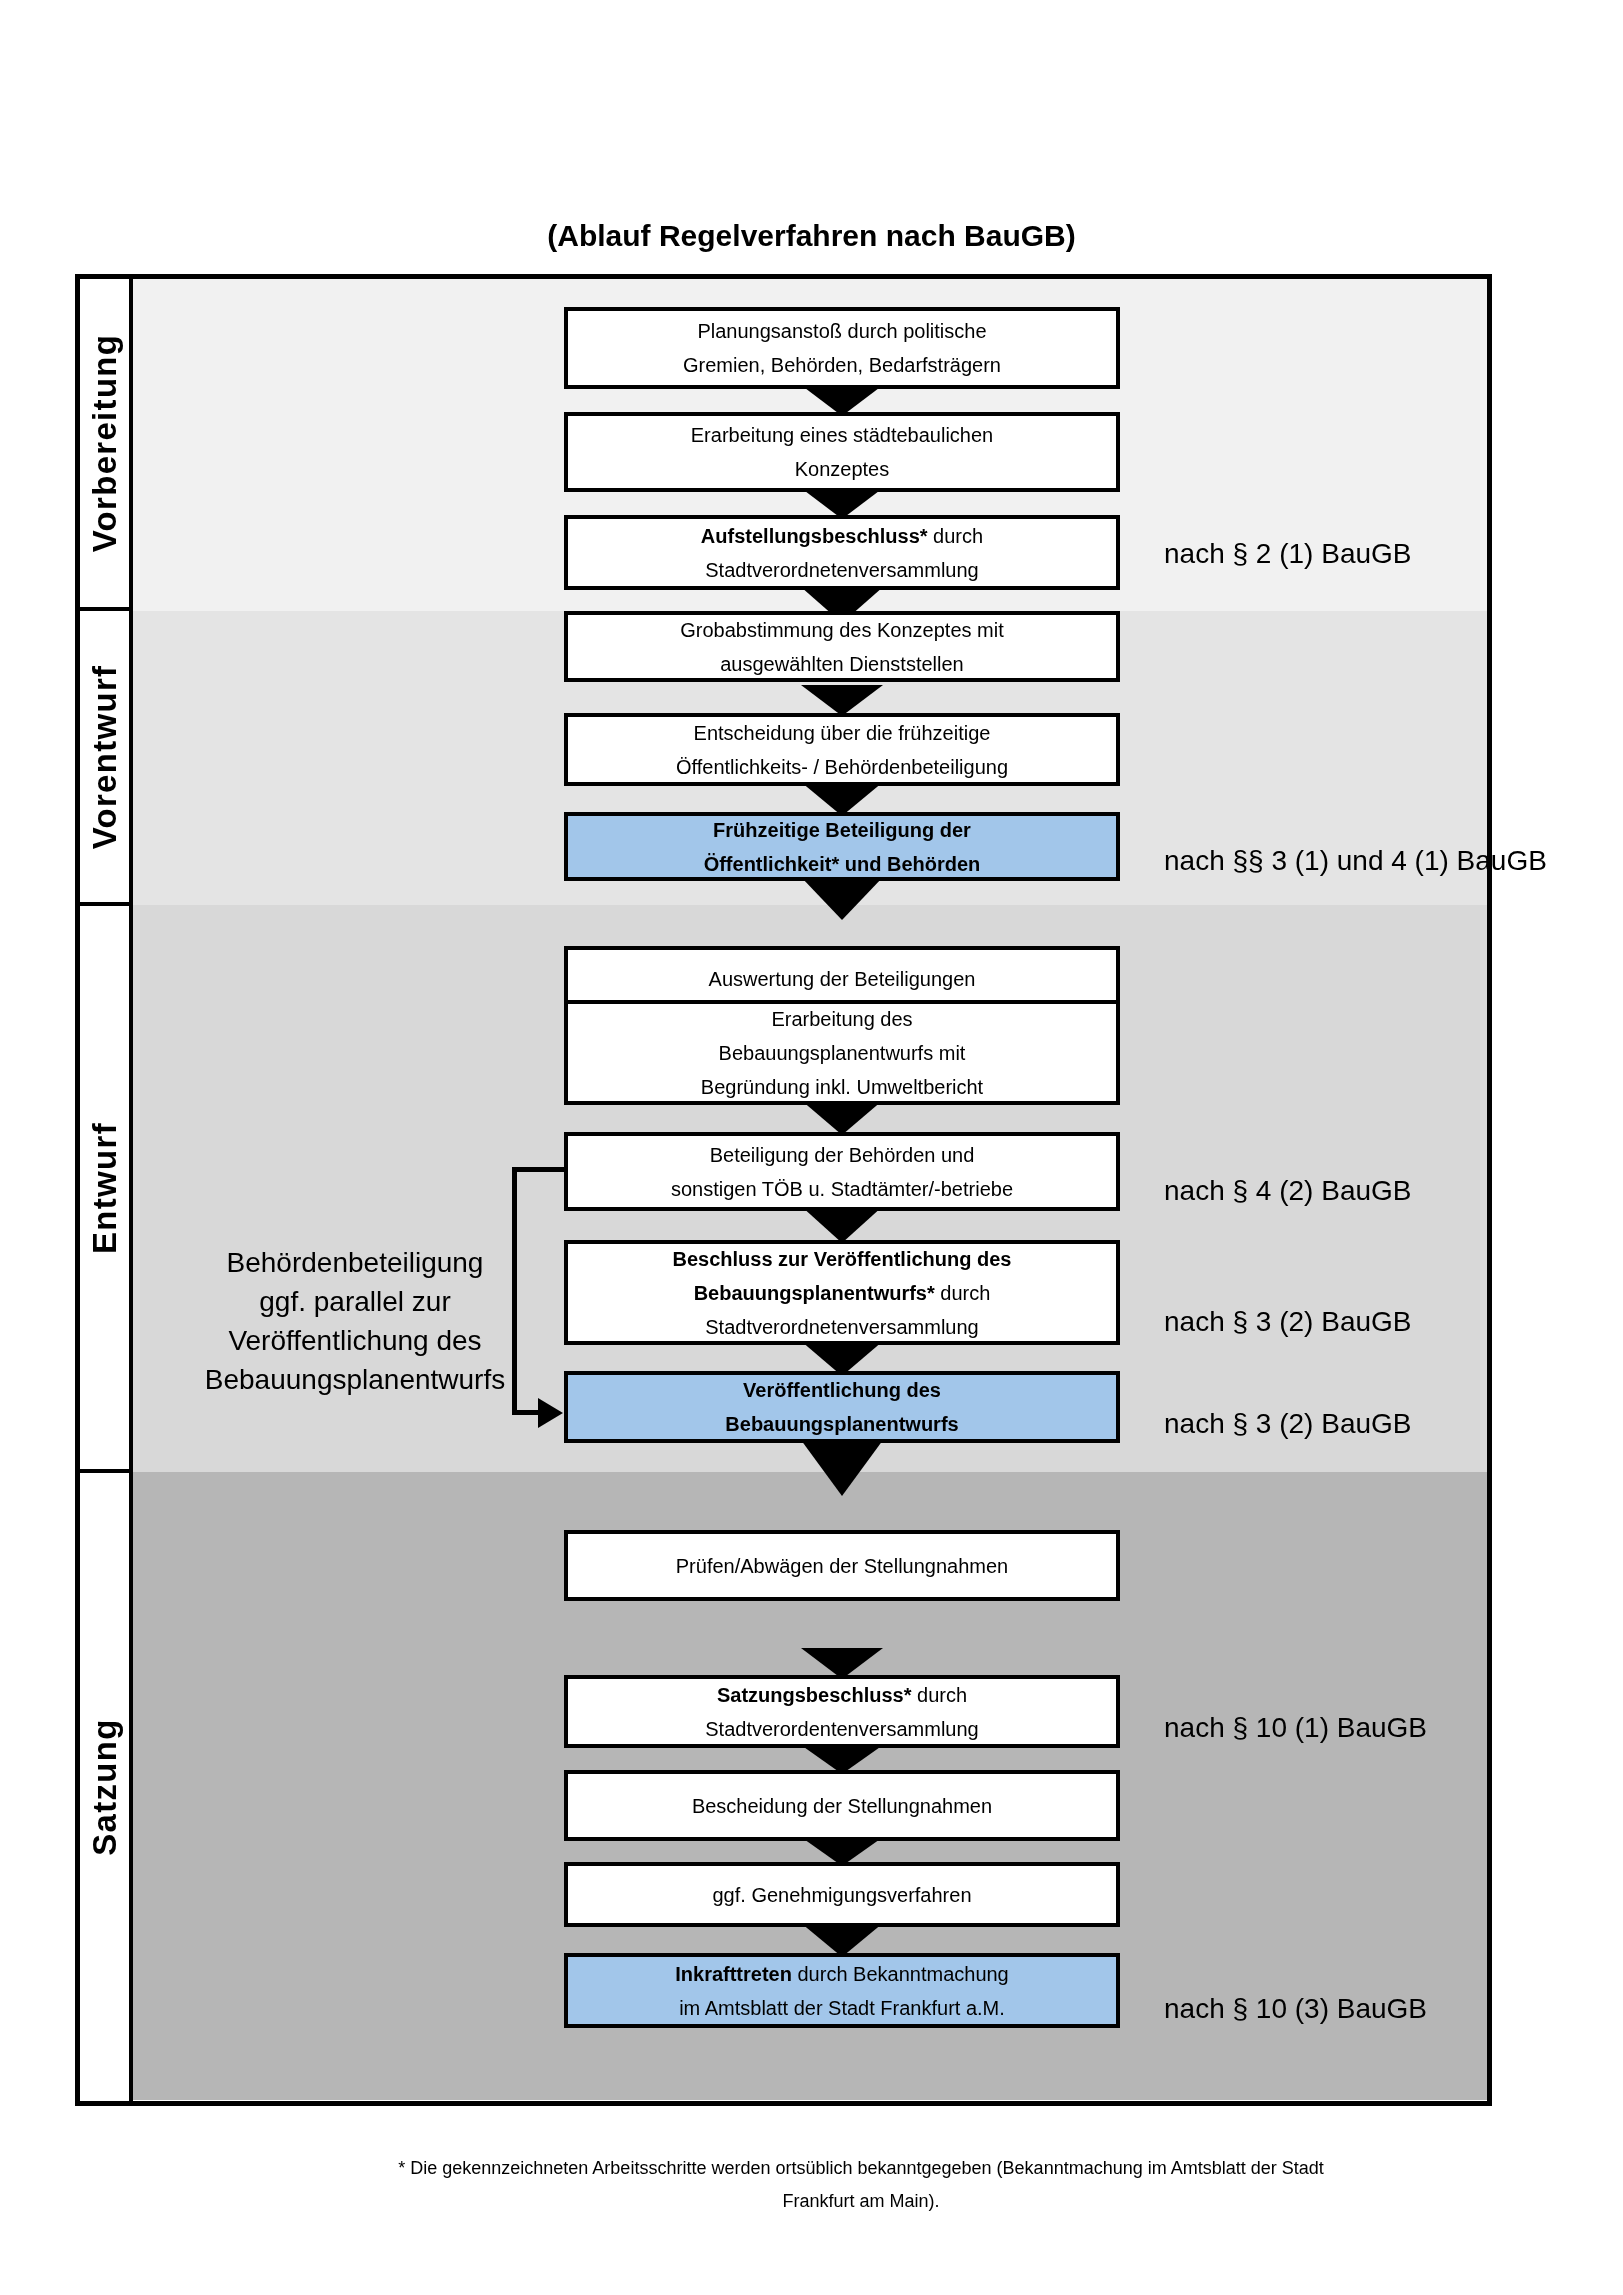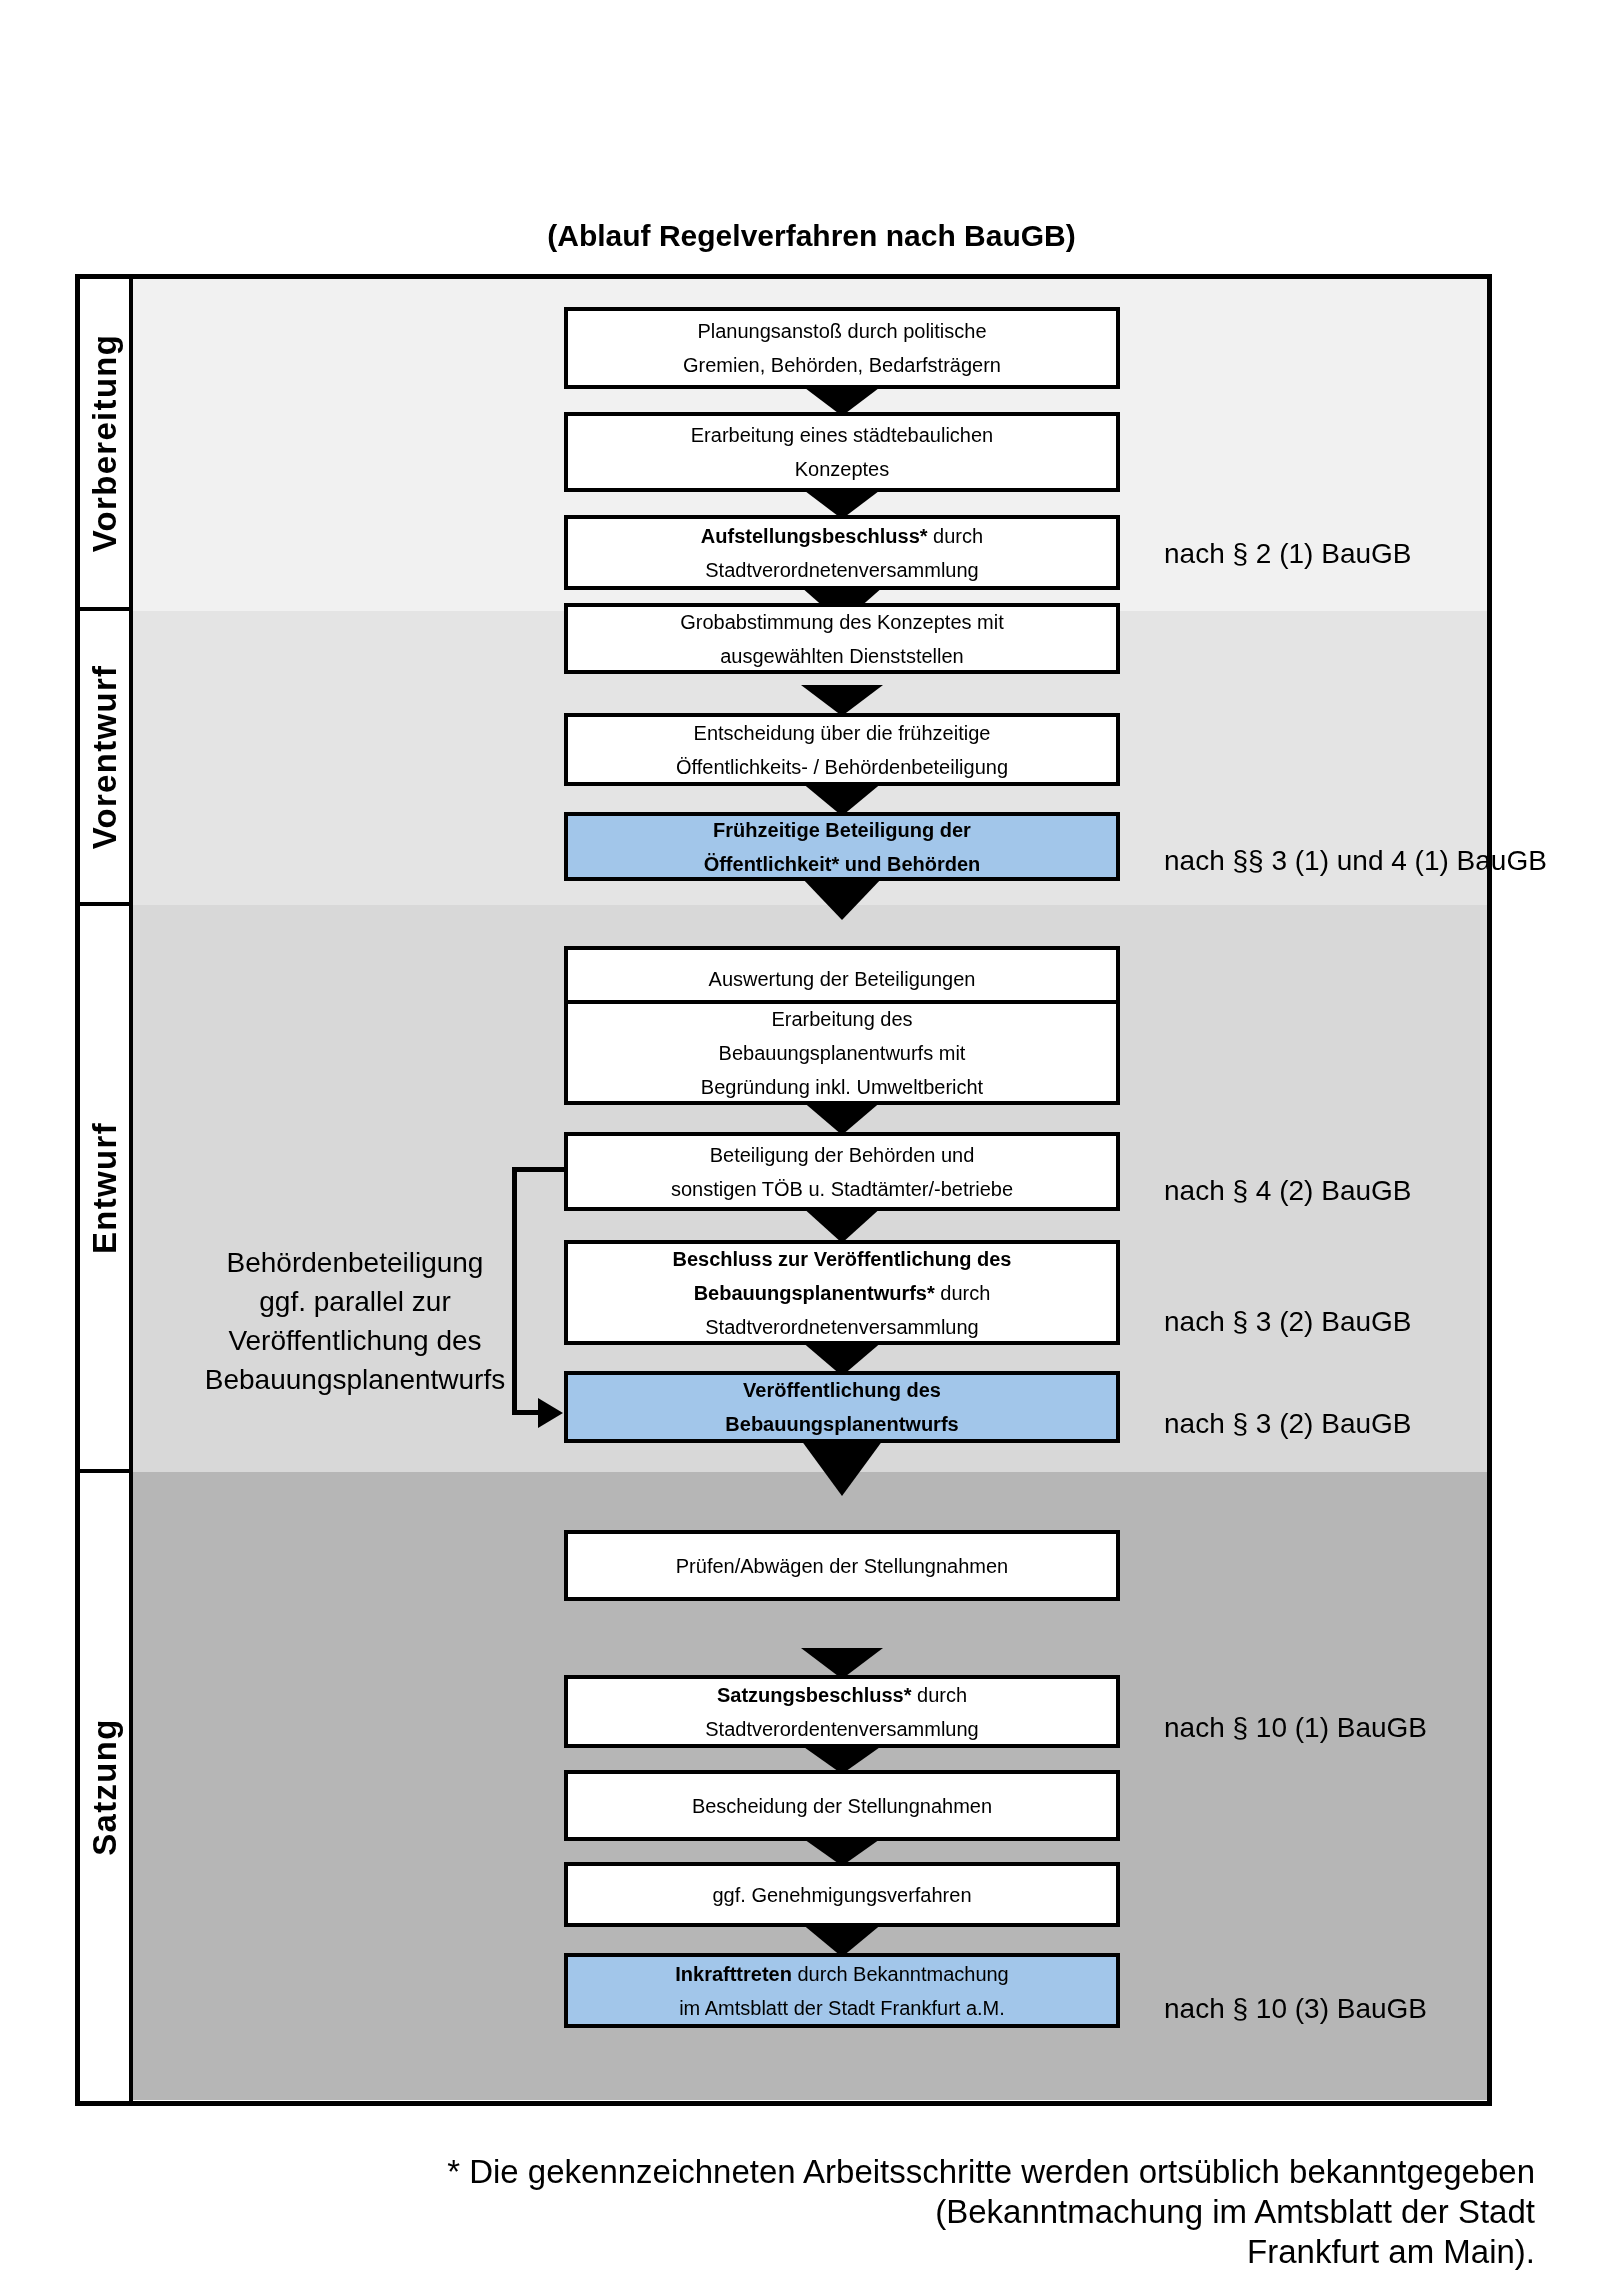--- a/index.html
+++ b/index.html
@@ -55,22 +55,22 @@
   .note{position:absolute;left:118px;top:964px;width:314px;text-align:center;
         font-size:28px;line-height:39px;white-space:pre-line;}
   .seg{position:absolute;background:#000;z-index:2;}
   .elbow-top{left:432px;top:888px;width:56px;height:4.6px;}
   .elbow-vert{left:432px;top:888px;width:4.6px;height:247px;}
   .elbow-bottom{left:432px;top:1131px;width:29px;height:4.6px;}
   .elbow-head{position:absolute;left:458px;top:1119px;width:0;height:0;z-index:2;
         border-top:15px solid transparent;border-bottom:15px solid transparent;
         border-left:25px solid #000;}
 
-  .footnote{position:absolute;left:187px;top:2152px;width:1348px;font-size:33px;
-        line-height:40px;white-space:pre-line;text-align:right;}
+  .footnote{position:absolute;left:187px;top:2152px;width:1348px;font-size:18px;
+        line-height:33px;white-space:pre-line;text-align:center;}
 </style>
 </head>
 <body>
 
 <div class="page">
 
   <div class="subtitle">(Ablauf Regelverfahren nach BauGB)</div>
 
   <div class="frame">
 
@@ -99,21 +99,21 @@
 Gremien, Behörden, Bedarfsträgern</span></div>
       </div>
     <div class="box" style="top:133px;height:80px;">
         <div class="bt"><span class="b"></span><span>Erarbeitung eines städtebaulichen
 Konzeptes</span></div>
       </div>
     <div class="box" style="top:236px;height:75px;">
         <div class="bt"><span class="b">Aufstellungsbeschluss*</span><span> durch
 Stadtverordnetenversammlung</span></div>
       </div>
-    <div class="box" style="top:324px;height:71px;">
+    <div class="box" style="top:332px;height:71px;">
         <div class="bt"><span class="b"></span><span>Grobabstimmung des Konzeptes mit
 ausgewählten Dienststellen</span></div>
       </div>
     <div class="box" style="top:434px;height:73px;">
         <div class="bt"><span class="b"></span><span>Entscheidung über die frühzeitige
 Öffentlichkeits- / Behördenbeteiligung</span></div>
       </div>
     <div class="box hl" style="top:533px;height:69px;">
         <div class="bt"><span class="b">Frühzeitige Beteiligung der
 Öffentlichkeit* und Behörden</span><span></span></div>

